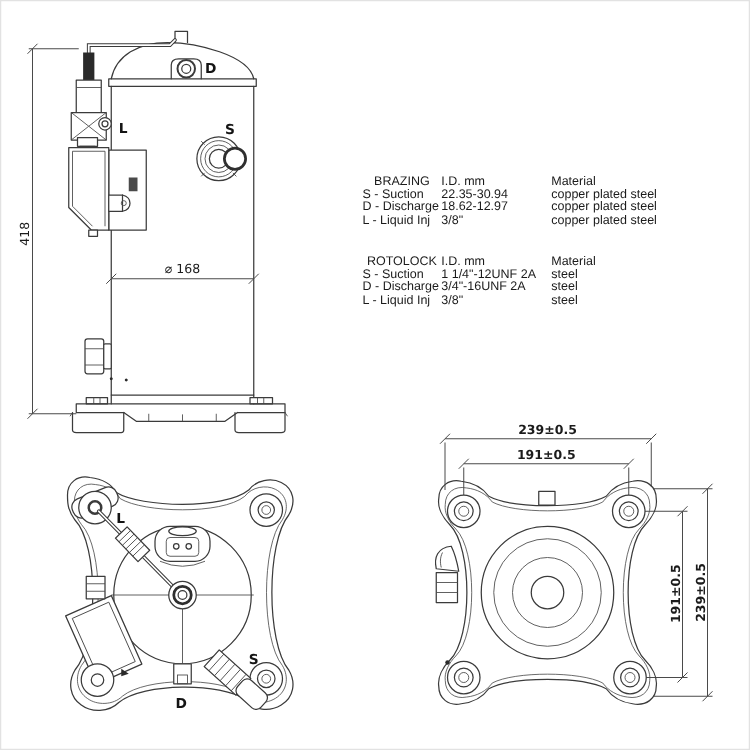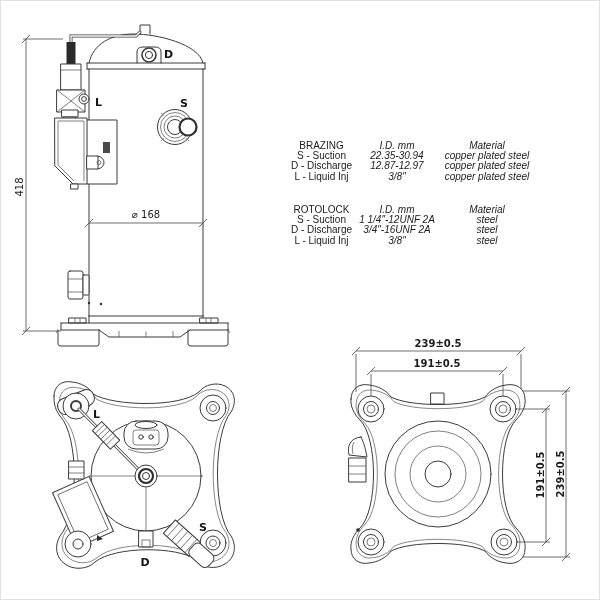--- a/index.html
+++ b/index.html
@@ -13,22 +13,22 @@
   .wfill{fill:#ffffff;}
   .dk{fill:#2a2a2a;stroke:none;}
   .pipe{stroke:#3b3b3b;stroke-width:3;fill:none;stroke-linecap:round;}
   .pipein{stroke:#ffffff;stroke-width:1.4;fill:none;stroke-linecap:round;}
   text{font-family:"DejaVu Sans","Liberation Sans",sans-serif;}
   .dimtxt{font-size:10px;fill:#1b1b1b;}
   .porttxt{font-size:11px;font-weight:600;fill:#141414;}
   
   .spec-table{position:absolute;left:289px;display:grid;grid-template-columns:63px 88px 92px;
               grid-auto-rows:10.2px;font-size:10px;line-height:10.2px;color:#1b1b1b;white-space:nowrap;}
-  .spec-table .c1{text-align:center;}
-  .spec-table .c2,.spec-table .c3{text-align:center;font-style:italic;}
+  .spec-table .c1{text-align:left;}
+  .spec-table .c2,.spec-table .c3{text-align:left;}
   .spec-table .hdr.c1{text-align:center;}
 </style>
 </head>
 <body>
 
 <div class="canvas">
 
   <div class="view" style="left:8px;top:5px;">
     <svg width="250" height="350" viewBox="0 0 250 350">
 
@@ -120,21 +120,21 @@
   </div>
 
   <div class="spec-table" style="top:140px;">
     <div class="hdr c1">BRAZING</div>
     <div class="hdr c2">I.D. mm</div>
     <div class="hdr c3">Material</div>
     <div class="c1">S - Suction</div>
     <div class="c2">22.35-30.94</div>
     <div class="c3">copper plated steel</div>
     <div class="c1">D - Discharge</div>
-    <div class="c2">12.87-12.97</div>
+    <div class="c2">18.62-12.97</div>
     <div class="c3">copper plated steel</div>
     <div class="c1">L - Liquid Inj</div>
     <div class="c2">3/8"</div>
     <div class="c3">copper plated steel</div>
   </div>
 
   <div class="spec-table" style="top:204px;">
     <div class="hdr c1">ROTOLOCK</div>
     <div class="hdr c2">I.D. mm</div>
     <div class="hdr c3">Material</div>

